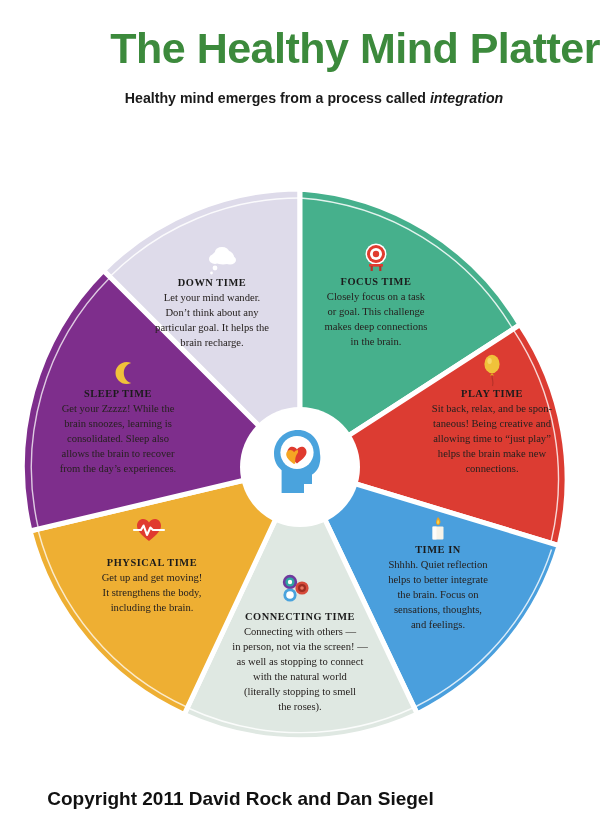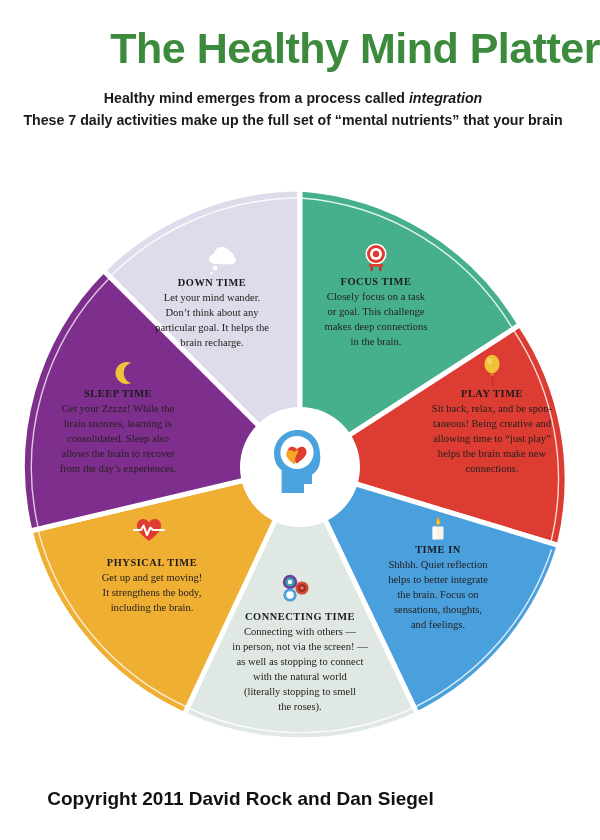--- a/index.html
+++ b/index.html
@@ -25,21 +25,21 @@
     font-family: "Liberation Sans", sans-serif;
     font-size: 43px;
     font-weight: 700;
     letter-spacing: -0.5px;
     color: #3c8a3c;
     line-height: 1.05;
     margin-top: 8px;
   }
   #subtitle {
     position: absolute;
-    left: 7px; top: 88px;
+    left: 28px; top: 88px;
     width: 572px;
     text-align: center;
     font-family: "Liberation Sans", sans-serif;
     font-size: 14.2px;
     font-weight: 700;
     color: #1a1a1a;
     line-height: 1.52;
   }
   #subtitle .em { font-style: italic; }
 
@@ -77,21 +77,20 @@
 </style>
 </head>
 <body>
 
 <div id="page">
 
   <div id="title">The Healthy Mind Platter</div>
 
   <div id="subtitle">
     <div><span>Healthy mind emerges from a process called </span><span class="em">integration</span></div>
-    <div>These 7 daily activities make up the full set of “mental nutrients” that your brain</div>
   </div>
 
   <div id="wheel-wrap">
     <svg id="wheel" width="600" height="840" viewBox="0 0 600 840" xmlns="http://www.w3.org/2000/svg">
       <defs>
         <clipPath id="hubclip">
           <circle cx="300" cy="467" r="57"></circle>
         </clipPath>
       </defs>
 

